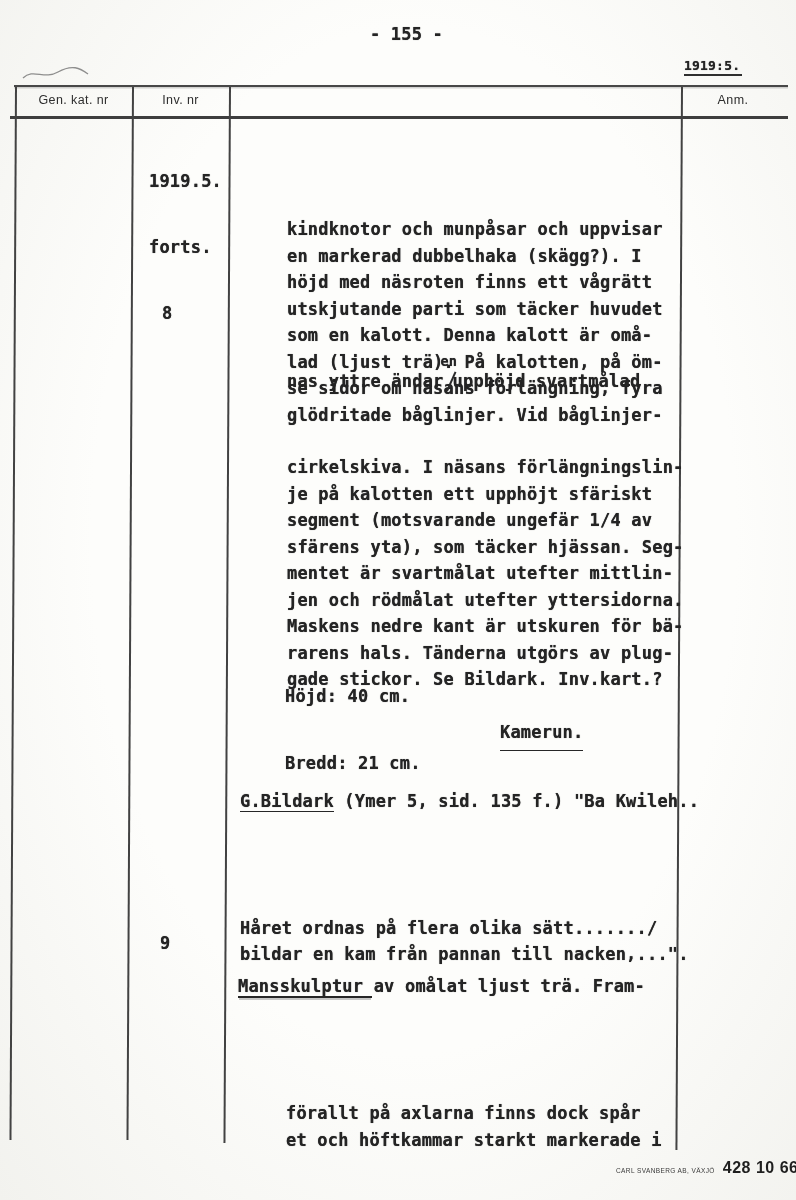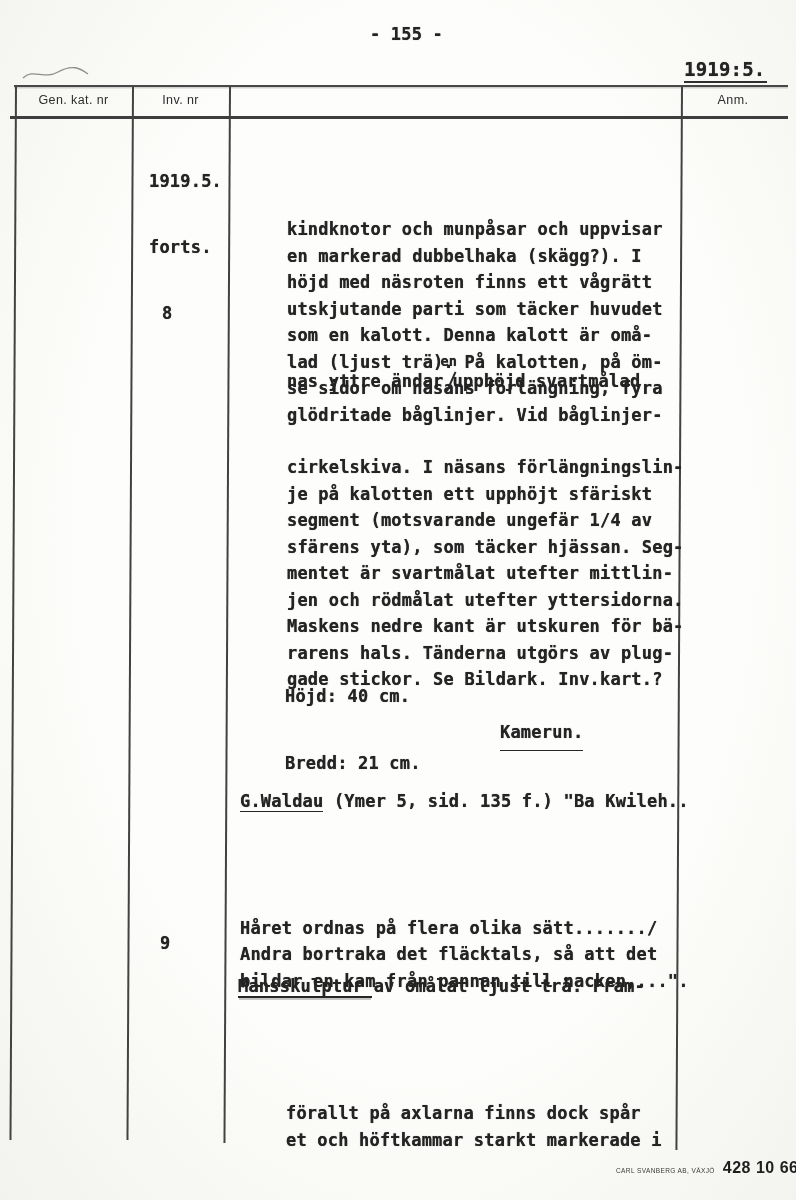--- a/index.html
+++ b/index.html
@@ -28,21 +28,21 @@
   .v-1{left:132px;top:87px;height:1053px;}
   .v-2{left:229px;top:87px;height:1056px;}
   .v-3{left:681px;top:87px;height:1063px;}
   
   .colhdr{position:absolute;top:93px;font-size:12.5px;color:#2e2e2e;letter-spacing:.4px;text-align:center;}
   .hdr-gen{left:16px;width:115px;text-align:center;}
   .hdr-inv{left:132px;width:97px;}
   .hdr-anm{left:681px;width:104px;}
   
   .pagenum{left:370px;top:24px;}
-  .ref{left:684px;top:58px;font-size:19px;border-bottom:2px solid #2f2f2f;padding:0 2px 1px 0;}
+  .ref{left:684px;top:58px;font-size:13px;border-bottom:2px solid #2f2f2f;padding:0 2px 1px 0;}
   .squiggle{position:absolute;left:20px;top:64px;}
   
   .invcol{left:149px;top:128px;}
   .invcol .tline{height:26px;line-height:26px;}
   .inv-indent{margin-left:13px;}
   .inv9{left:160px;top:933px;}
   
   .body8a{left:287px;top:156px;}
   .insline{left:287px;top:368px;height:26.5px;line-height:26.5px;}
   .body8b{left:287px;top:394px;}
@@ -108,24 +108,24 @@
   <div class="tline">cirkelskiva. I näsans förlängningslin-</div><div class="tline">je på kalotten ett upphöjt sfäriskt</div><div class="tline">segment (motsvarande ungefär 1/4 av</div><div class="tline">sfärens yta), som täcker hjässan. Seg-</div><div class="tline">mentet är svartmålat utefter mittlin-</div><div class="tline">jen och rödmålat utefter yttersidorna.</div><div class="tline">Maskens nedre kant är utskuren för bä-</div><div class="tline">rarens hals. Tänderna utgörs av plug-</div><div class="tline">gade stickor. Se Bildark. Inv.kart.?</div></div>
 
   <div class="abs tw dims">
     <div class="tline">Höjd: 40 cm.</div>
     <div class="tline">Bredd: 21 cm.</div>
   </div>
 
   <div class="abs tw kamhead">Kamerun.</div>
 
   <div class="abs tw cite">
-    <div class="tline"><span class="ul-author">G.Waldau</span><span> (Ymer 5, sid. 135 f.) "Ba Kwileh..</span></div>
+    <div class="tline"><span class="ul-author">G.Bildark</span><span> (Ymer 5, sid. 135 f.) "Ba Kwileh..</span></div>
     <div>
       
-    <div class="tline">Håret ordnas på flera olika sätt......./</div><div class="tline">Andra bortraka det fläcktals, så att det</div><div class="tline">bildar en kam från pannan till nacken,...".</div></div>
+    <div class="tline">Håret ordnas på flera olika sätt......./</div><div class="tline">bildar en kam från pannan till nacken,...".</div></div>
   </div>
 
   <div class="abs tw inv9">9</div>
 
   <div class="abs tw item9">
     <div class="tline"><span class="ul-title">Mansskulptur</span><span> av omålat ljust trä. Fram-</span></div>
     <div class="indent9">
       
     <div class="tline">förallt på axlarna finns dock spår</div><div class="tline">et och höftkammar starkt markerade i</div></div>
   </div>

